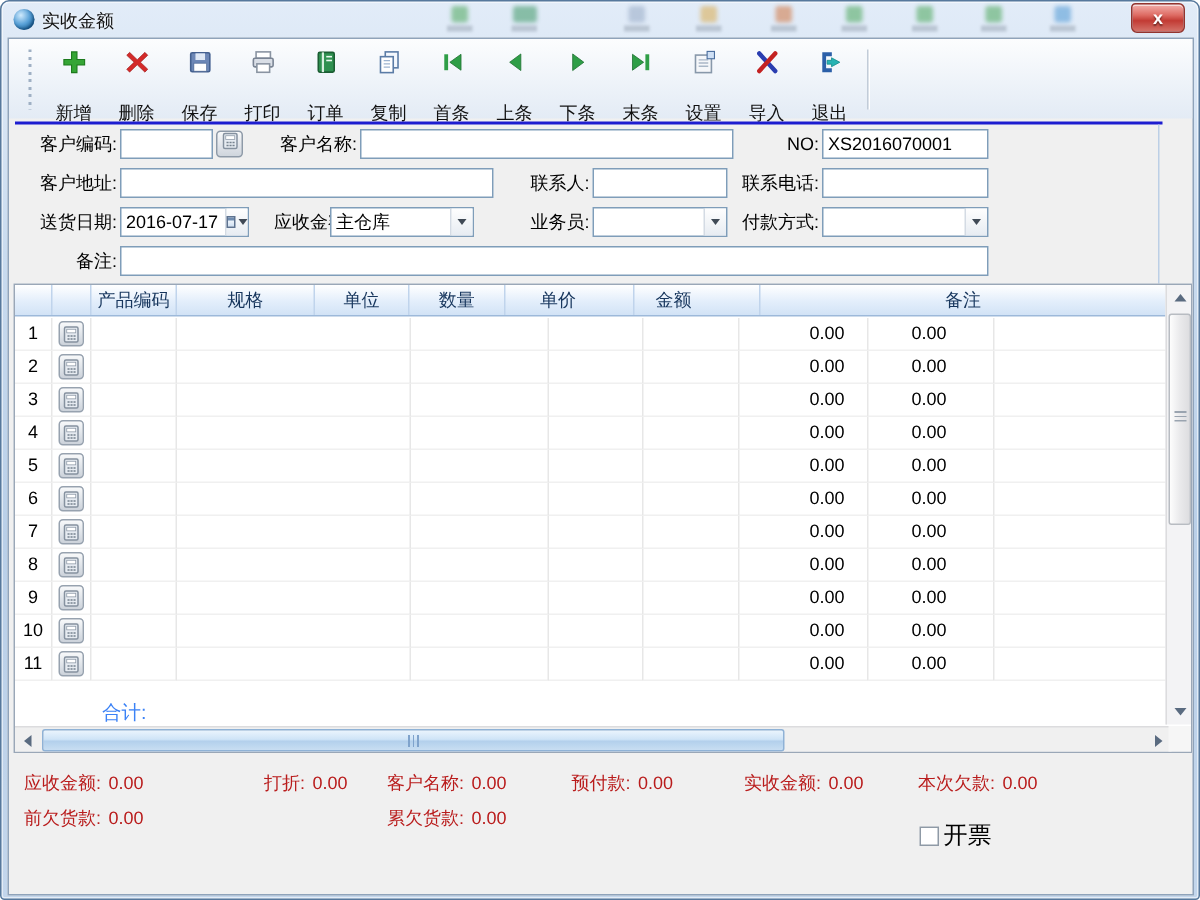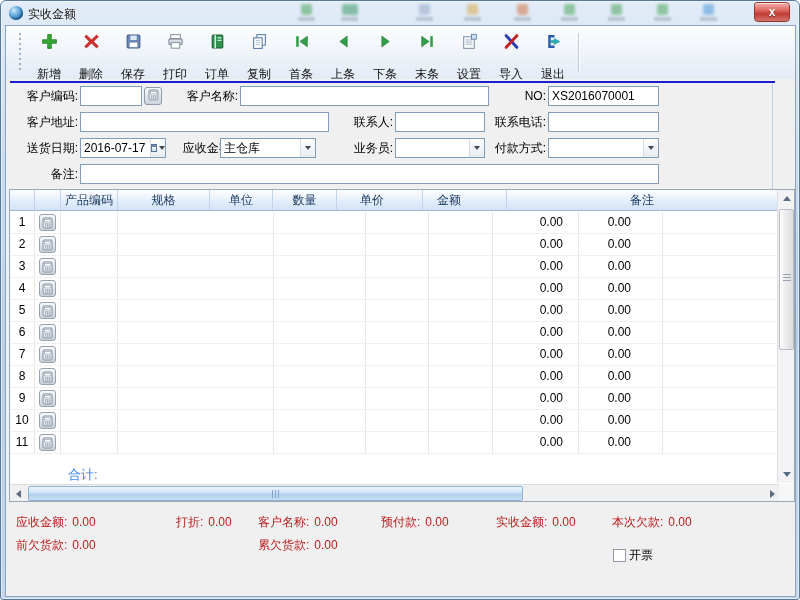--- a/index.html
+++ b/index.html
@@ -111,21 +111,21 @@
   .hthumb { position:absolute; left:18px; top:1px; width:495px; height:15px;
     background:linear-gradient(#eaf4fd,#cfe4f7 45%,#b3d0ec 55%,#c8def2); border:1px solid #8fb2d6; border-radius:2px; }
   .hthumb:after { content:""; position:absolute; top:3px; left:243px; width:9px; height:8px;
     background:repeating-linear-gradient(90deg,#7fa3cc 0 1px, transparent 1px 3px); }
   .corner { position:absolute; right:0; bottom:0; width:15px; height:17px; background:#f6f6f6; }
   
   .sum-item { position:absolute; font-size:12px; color:#b91c1c; white-space:nowrap; }
   .sum-item .sval { margin-left:5px; }
   .chk { position:absolute; display:flex; align-items:center; cursor:pointer; }
   .chk .box { width:13px; height:13px; background:#fff; border:1px solid #8f9aa6; margin-right:3px; }
-  .chk .clabel { font-size:12px; }
+  .chk .clabel { font-size:16px; }
 </style>
 </head>
 <body>
 
 <div class="window">
 
   <div class="titlebar">
 
     <div class="ghost" style="left:300px;background:#3da04b"></div>
     <div class="ghost" style="left:341px;width:16px;background:#2e8f57"></div>

